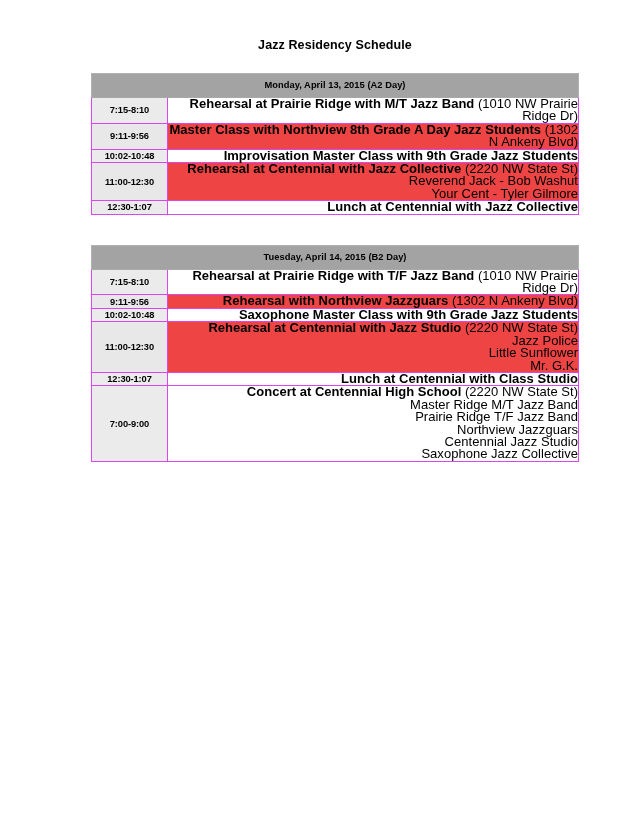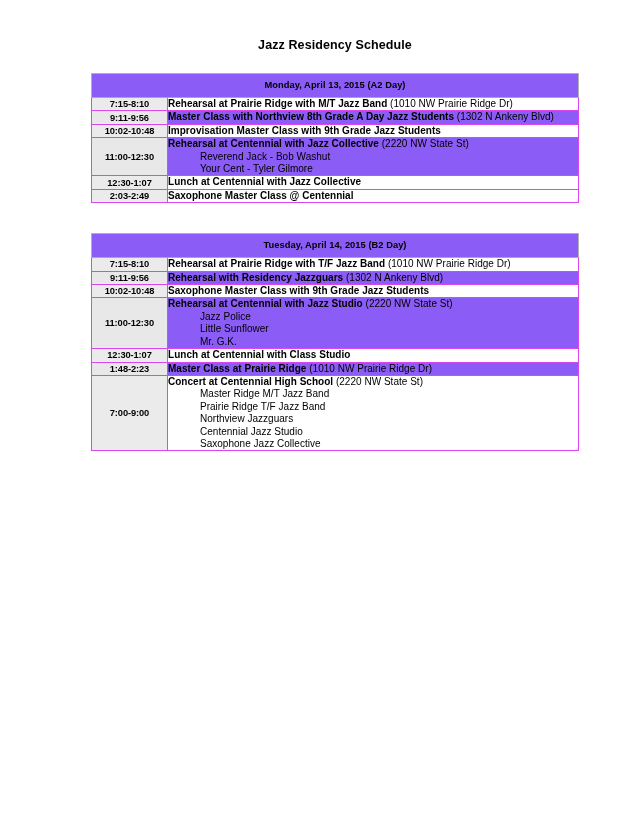--- a/index.html
+++ b/index.html
@@ -43,21 +43,21 @@
     table-layout: fixed;
     background: #ffffff;
   }
   table.sched + table.sched {
     margin-top: 30px;
   }
   table.sched col.c-time { width: 76px; }
   table.sched col.c-body { width: 411px; }
 
   table.sched th.day-header {
-    background: #8b5cf6;
+    background: #a3a3a3;
     border: 1px solid #b2b2b2;
     border-bottom: 1px solid #a9a9a9;
     font-size: 9.3px;
     font-weight: bold;
     text-align: center;
     padding: 6px 4px 6px 4px;
     line-height: 11px;
     letter-spacing: 0.05px;
     color: #000;
   }
@@ -70,26 +70,27 @@
     background: #ebebeb;
     font-size: 9.3px;
     font-weight: bold;
     text-align: center;
     letter-spacing: -0.1px;
     padding: 5px 3px;
     border-right: 1px solid #c9c9c9;
     white-space: nowrap;
   }
   td.body {
-    font-size: 10px;
+    font-size: 13px;
     padding: 5px 6px 5px 7px;
     line-height: 12.4px;
     letter-spacing: 0.02px;
-  }
-  tr.alt td.body { background: #8b5cf6; }
+    text-align: right;
+  }
+  tr.alt td.body { background: #ef4444; }
   tr.alt td.time { background: #e8e8e8; }
 
   .ev-title { font-weight: bold; }
   .ev-loc   { font-weight: normal; }
   .sub-list {
     margin: 0;
     padding: 0 0 0 32px;
     list-style: none;
   }
   .sub-list li {
@@ -143,26 +144,20 @@
               <ul class="sub-list">
                 <li><span class="tune">Reverend Jack</span><span class="arr"> - Bob Washut</span></li>
                 <li><span class="tune">Your Cent</span><span class="arr"> - Tyler Gilmore</span></li>
               </ul>
             </td>
           </tr>
           <tr>
             <td class="time">12:30-1:07</td>
             <td class="body">
               <div><span class="ev-title">Lunch at Centennial with Jazz Collective</span></div>
-            </td>
-          </tr>
-          <tr>
-            <td class="time">2:03-2:49</td>
-            <td class="body">
-              <div><span class="ev-title">Saxophone Master Class @ Centennial</span></div>
             </td>
           </tr>
         </tbody>
       </table>
       <table class="sched">
         <colgroup>
           <col class="c-time">
           <col class="c-body">
         </colgroup>
         <thead>
@@ -173,21 +168,21 @@
         <tbody>
           <tr>
             <td class="time">7:15-8:10</td>
             <td class="body">
               <div><span class="ev-title">Rehearsal at Prairie Ridge with T/F Jazz Band</span> <span class="ev-loc">(1010 NW Prairie Ridge Dr)</span></div>
             </td>
           </tr>
           <tr class="alt">
             <td class="time">9:11-9:56</td>
             <td class="body">
-              <div><span class="ev-title">Rehearsal with Residency Jazzguars</span> <span class="ev-loc">(1302 N Ankeny Blvd)</span></div>
+              <div><span class="ev-title">Rehearsal with Northview Jazzguars</span> <span class="ev-loc">(1302 N Ankeny Blvd)</span></div>
             </td>
           </tr>
           <tr>
             <td class="time">10:02-10:48</td>
             <td class="body">
               <div><span class="ev-title">Saxophone Master Class with 9th Grade Jazz Students</span></div>
             </td>
           </tr>
           <tr class="alt">
             <td class="time">11:00-12:30</td>
@@ -197,26 +192,20 @@
                 <li><span class="tune">Jazz Police</span></li>
                 <li><span class="tune">Little Sunflower</span></li>
                 <li><span class="tune">Mr. G.K.</span></li>
               </ul>
             </td>
           </tr>
           <tr>
             <td class="time">12:30-1:07</td>
             <td class="body">
               <div><span class="ev-title">Lunch at Centennial with Class Studio</span></div>
-            </td>
-          </tr>
-          <tr class="alt">
-            <td class="time">1:48-2:23</td>
-            <td class="body">
-              <div><span class="ev-title">Master Class at Prairie Ridge</span> <span class="ev-loc">(1010 NW Prairie Ridge Dr)</span></div>
             </td>
           </tr>
           <tr>
             <td class="time">7:00-9:00</td>
             <td class="body">
               <div><span class="ev-title">Concert at Centennial High School</span> <span class="ev-loc">(2220 NW State St)</span></div>
               <ul class="sub-list">
                 <li><span class="arr">Master Ridge M/T Jazz Band</span></li>
                 <li><span class="arr">Prairie Ridge T/F Jazz Band</span></li>
                 <li><span class="arr">Northview Jazzguars</span></li>

